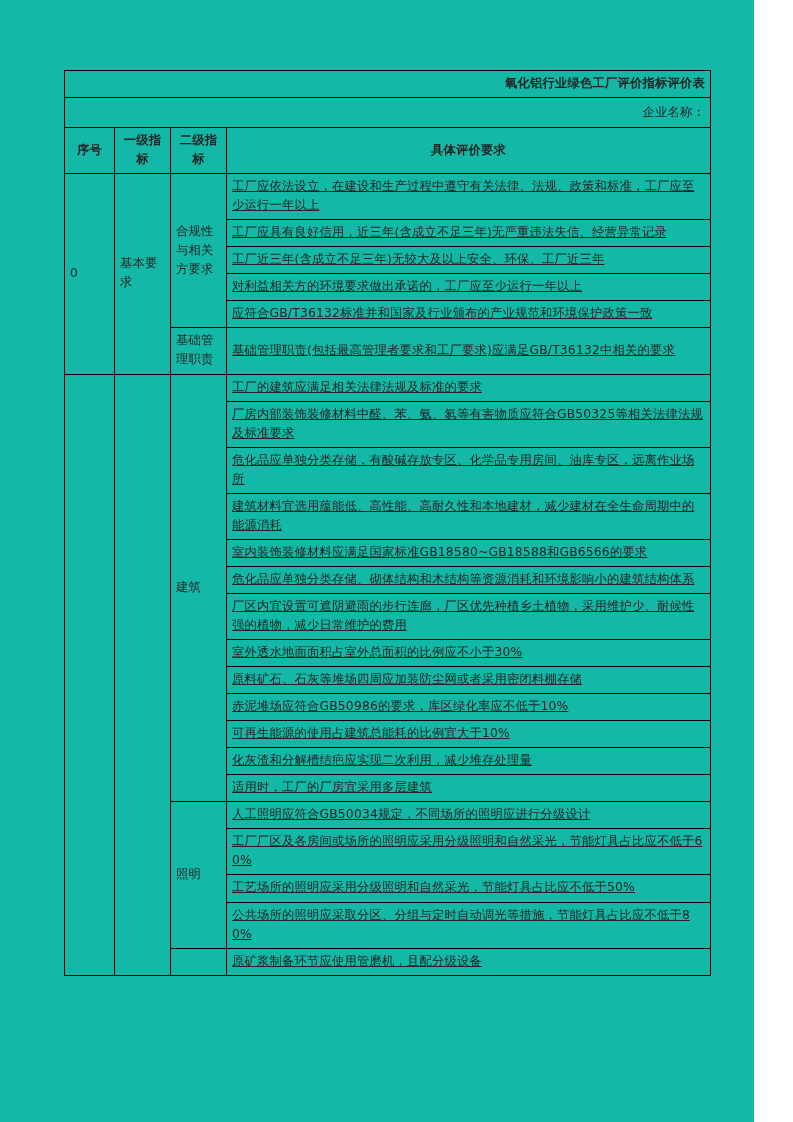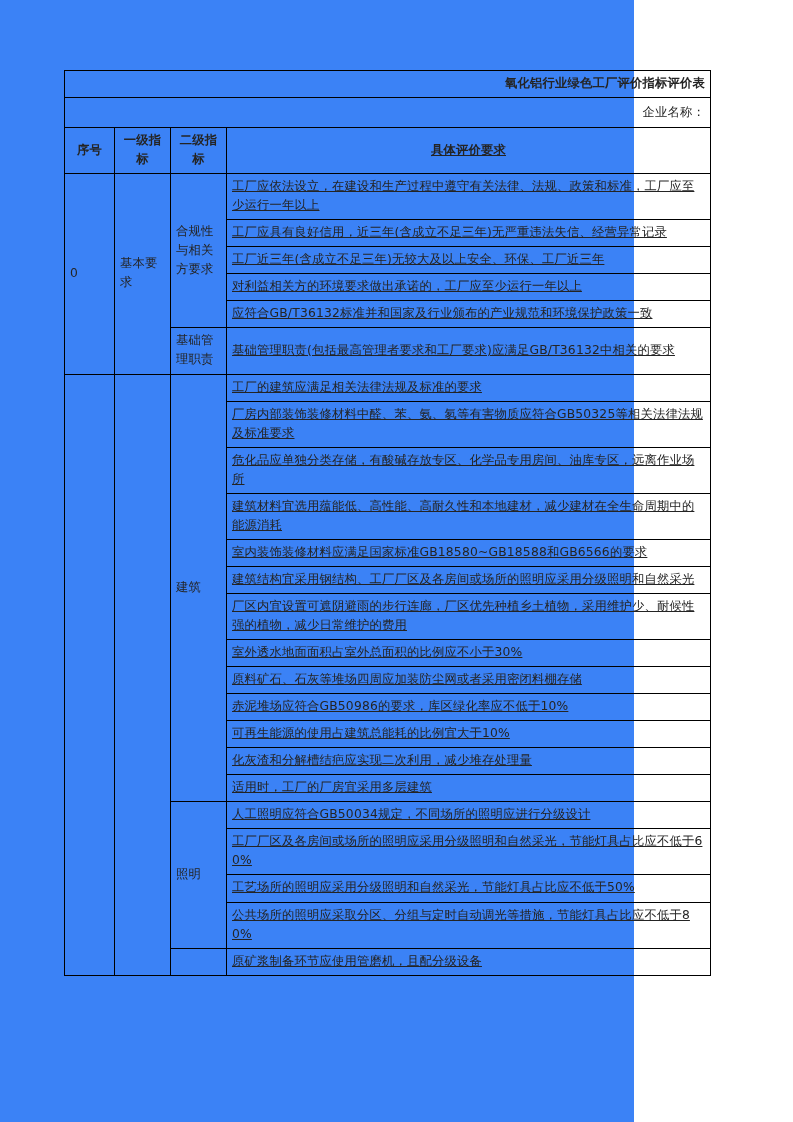--- a/index.html
+++ b/index.html
@@ -10,23 +10,23 @@
   body {
     width: 793px;
     height: 1122px;
     font-family: "DejaVu Sans", "Liberation Sans", sans-serif;
     color: #1a1a1a;
     overflow: hidden;
   }
 
   #page {
     position: relative;
-    width: 634px;
+    width: 754px;
     height: 1122px;
-    background: #3b82f6;
+    background: #14b8a6;
   }
 
   .doc-table {
     position: absolute;
     left: 64px;
     top: 70px;
     width: 646px;
     border-collapse: collapse;
     table-layout: fixed;
   }
@@ -67,21 +67,20 @@
     text-align: center;
     font-weight: bold;
     font-size: 13.2px;
     letter-spacing: 0.8px;
     padding-top: 6px;
     padding-bottom: 6px;
     color: #000;
   }
   .hdr-req {
     font-size: 13.6px;
-    text-decoration: underline;
   }
 
   
   .lvl-cell, .sub-cell, .no-cell {
     text-align: left;
     letter-spacing: 0.6px;
     font-size: 12.3px;
     line-height: 1.5;
   }
   .no-cell { font-size: 12.6px; }
@@ -157,21 +156,21 @@
         <tr>
           <td class="req">危化品应单独分类存储，有酸碱存放专区、化学品专用房间、油库专区，远离作业场所</td>
         </tr>
         <tr>
           <td class="req">建筑材料宜选用蕴能低、高性能、高耐久性和本地建材，减少建材在全生命周期中的能源消耗</td>
         </tr>
         <tr>
           <td class="req">室内装饰装修材料应满足国家标准GB18580~GB18588和GB6566的要求</td>
         </tr>
         <tr>
-          <td class="req">建筑结构宜采用钢结构、工厂厂区及各房间或场所的照明应采用分级照明和自然采光</td>
+          <td class="req">危化品应单独分类存储、砌体结构和木结构等资源消耗和环境影响小的建筑结构体系</td>
         </tr>
         <tr>
           <td class="req">厂区内宜设置可遮阴避雨的步行连廊，厂区优先种植乡土植物，采用维护少、耐候性强的植物，减少日常维护的费用</td>
         </tr>
         <tr>
           <td class="req">室外透水地面面积占室外总面积的比例应不小于30%</td>
         </tr>
         <tr>
           <td class="req">原料矿石、石灰等堆场四周应加装防尘网或者采用密闭料棚存储</td>
         </tr>

